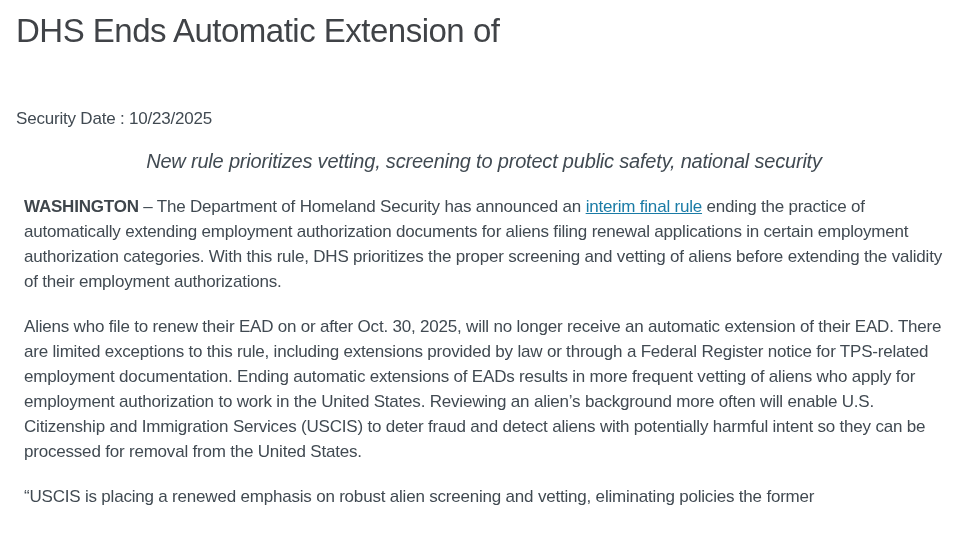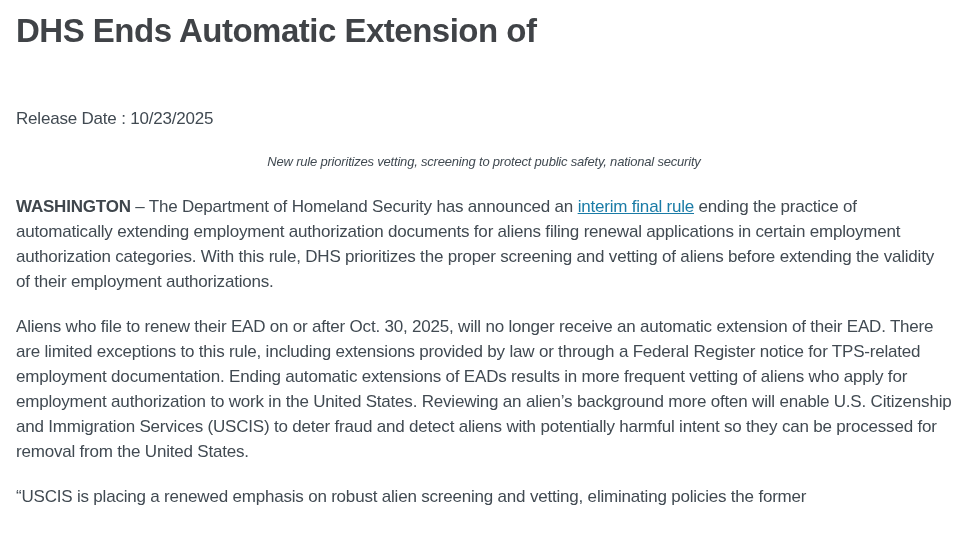--- a/index.html
+++ b/index.html
@@ -14,42 +14,42 @@
     font-family: "Liberation Sans", "DejaVu Sans", sans-serif;
     color: #414a52;
   }
   .page {
     padding: 0 18px 0 16px;
   }
   h1.page-title {
     margin: 10px 0 0 0;
     font-size: 33px;
     line-height: 42px;
-    font-weight: 700;
+    font-weight: 400;
     letter-spacing: -0.5px;
     color: #404347;
   }
   .release-row {
     margin-top: 54px;
     font-size: 17px;
     line-height: 25px;
     letter-spacing: -0.2px;
     color: #414a52;
   }
   .subtitle {
     margin-top: 18px;
     text-align: center;
     font-style: italic;
-    font-size: 13px;
+    font-size: 20px;
     line-height: 25px;
     letter-spacing: -0.2px;
     color: #414a52;
   }
   .body-copy p {
-    margin: 20px 0 0 0;
+    margin: 20px 0 0 8px;
     font-size: 17px;
     line-height: 25px;
     letter-spacing: -0.2px;
     color: #414a52;
   }
   .body-copy p strong {
     font-weight: 700;
     color: #3f464c;
   }
   a.inline-link {
@@ -61,21 +61,21 @@
 </head>
 <body>
 
 <div class="page">
 
   <h1 class="page-title">
     <div>DHS Ends Automatic Extension of</div>
   </h1>
 
   <div class="release-row">
-    <span>Release Date :</span>
+    <span>Security Date :</span>
     <span>10/23/2025</span>
   </div>
 
   <div class="subtitle">New rule prioritizes vetting, screening to protect public safety, national security</div>
 
   <div class="body-copy">
     <p><strong>WASHINGTON</strong><span> – The Department of Homeland Security has announced an </span><a class="inline-link" href="#">interim final rule</a><span> ending the practice of automatically extending employment authorization documents for aliens filing renewal applications in certain employment authorization categories. With this rule, DHS prioritizes the proper screening and vetting of aliens before extending the validity of their employment authorizations.</span></p>
 
     <p>Aliens who file to renew their EAD on or after Oct. 30, 2025, will no longer receive an automatic extension of their EAD. There are limited exceptions to this rule, including extensions provided by law or through a Federal Register notice for TPS-related employment documentation. Ending automatic extensions of EADs results in more frequent vetting of aliens who apply for employment authorization to work in the United States. Reviewing an alien’s background more often will enable U.S. Citizenship and Immigration Services (USCIS) to deter fraud and detect aliens with potentially harmful intent so they can be processed for removal from the United States.</p>
 

